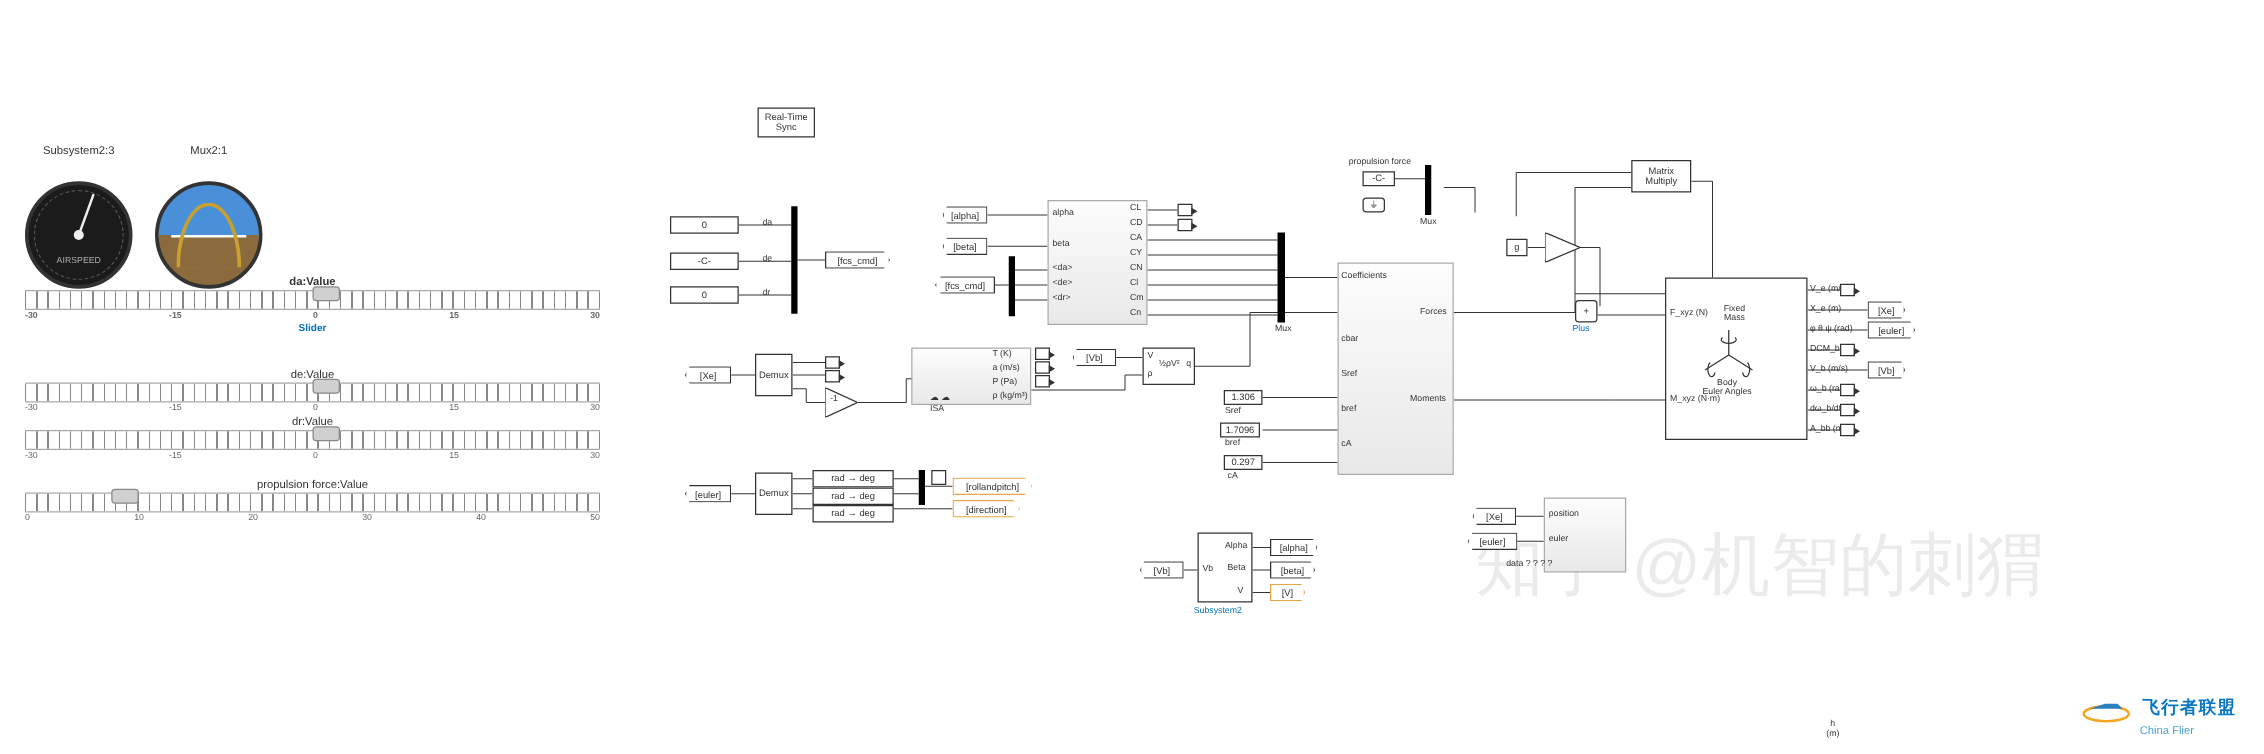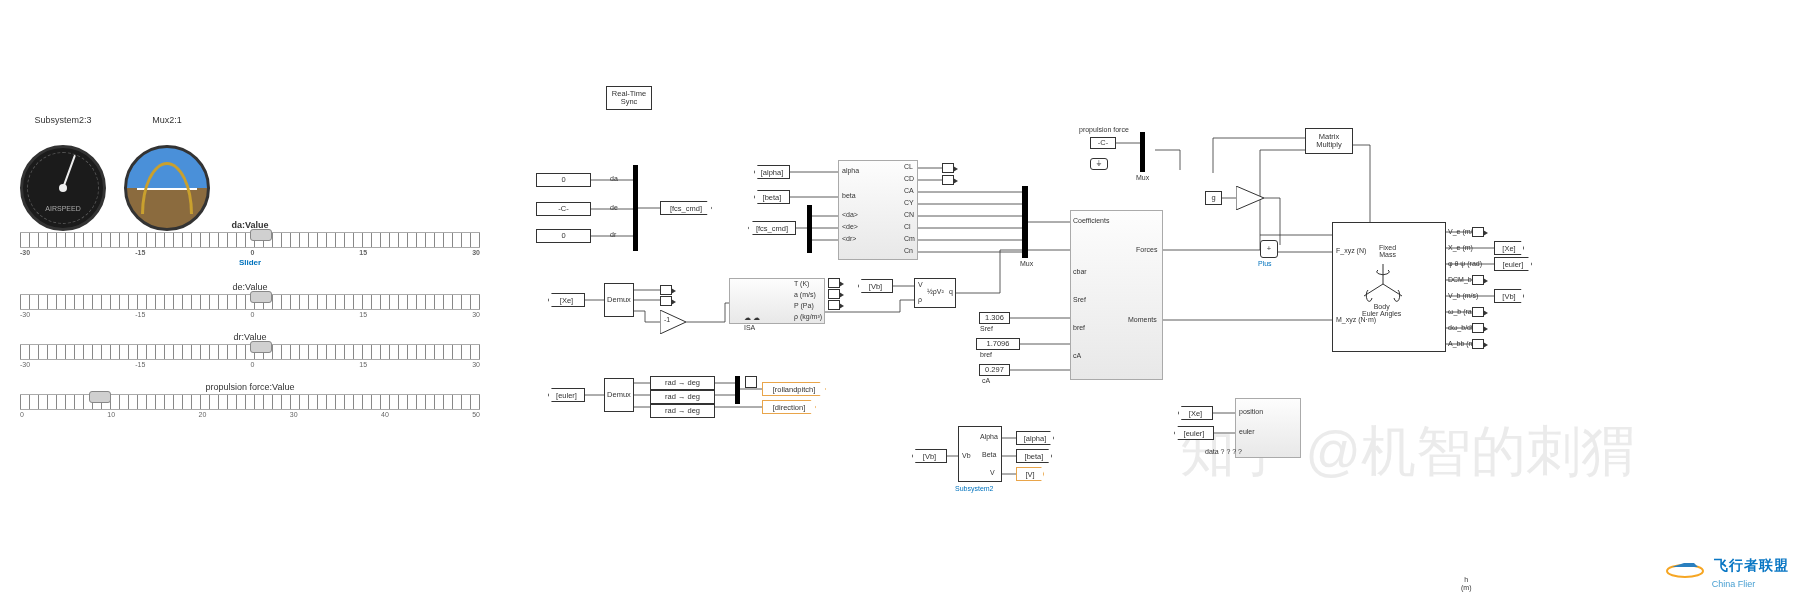--- a/index.html
+++ b/index.html
@@ -79,21 +79,21 @@
     </div>
   <div class="ruler-labels">
       <span>-30</span>
       <span>-15</span>
       <span>0</span>
       <span>15</span>
       <span>30</span>
     </div>
   <div class="slider-link">Slider</div>
 </div>
-<div class="slider-block" style="top:282px;">
+<div class="slider-block" style="top:294px;">
   <div class="slider-title">de:Value</div>
   <div class="ruler">
       <div class="thumb" style="left:50%;"></div>
     </div>
   <div class="ruler-labels">
       <span>-30</span>
       <span>-15</span>
       <span>0</span>
       <span>15</span>
       <span>30</span>
@@ -300,21 +300,21 @@
 <span class="txt" style="left:1020px; top:260px;">Mux</span>
 
 <div class="tag from" style="left:858px; top:279px; width:35px; height:14px;">[Vb]</div>
 <div class="blk" style="left:914px; top:278px; width:42px; height:30px;"></div>
 <span class="txt" style="left:918px; top:281px;">V</span>
 <span class="txt" style="left:918px; top:296px;">ρ</span>
 <span class="txt" style="left:927px; top:288px;">½ρV²</span>
 <span class="txt" style="left:949px; top:288px;">q</span>
 
 <div class="blk" style="left:979px; top:312px; width:31px; height:12px;">1.306</div>
-<div class="blk" style="left:976px; top:338px; width:44px; height:12px;">1.7096</div>
+<div class="blk" style="left:976px; top:338px; width:32px; height:12px;">1.7096</div>
 <div class="blk" style="left:979px; top:364px; width:31px; height:12px;">0.297</div>
 <span class="txt" style="left:980px; top:325px;">Sref</span>
 <span class="txt" style="left:980px; top:351px;">bref</span>
 <span class="txt" style="left:982px; top:377px;">cA</span>
 
 <div class="blk gray" style="left:1070px; top:210px; width:93px; height:170px;"></div>
 <span class="txt" style="left:1073px; top:217px;">Coefficients</span>
 <span class="txt" style="left:1073px; top:268px;">cbar</span>
 <span class="txt" style="left:1073px; top:296px;">Sref</span>
 <span class="txt" style="left:1073px; top:324px;">bref</span>

